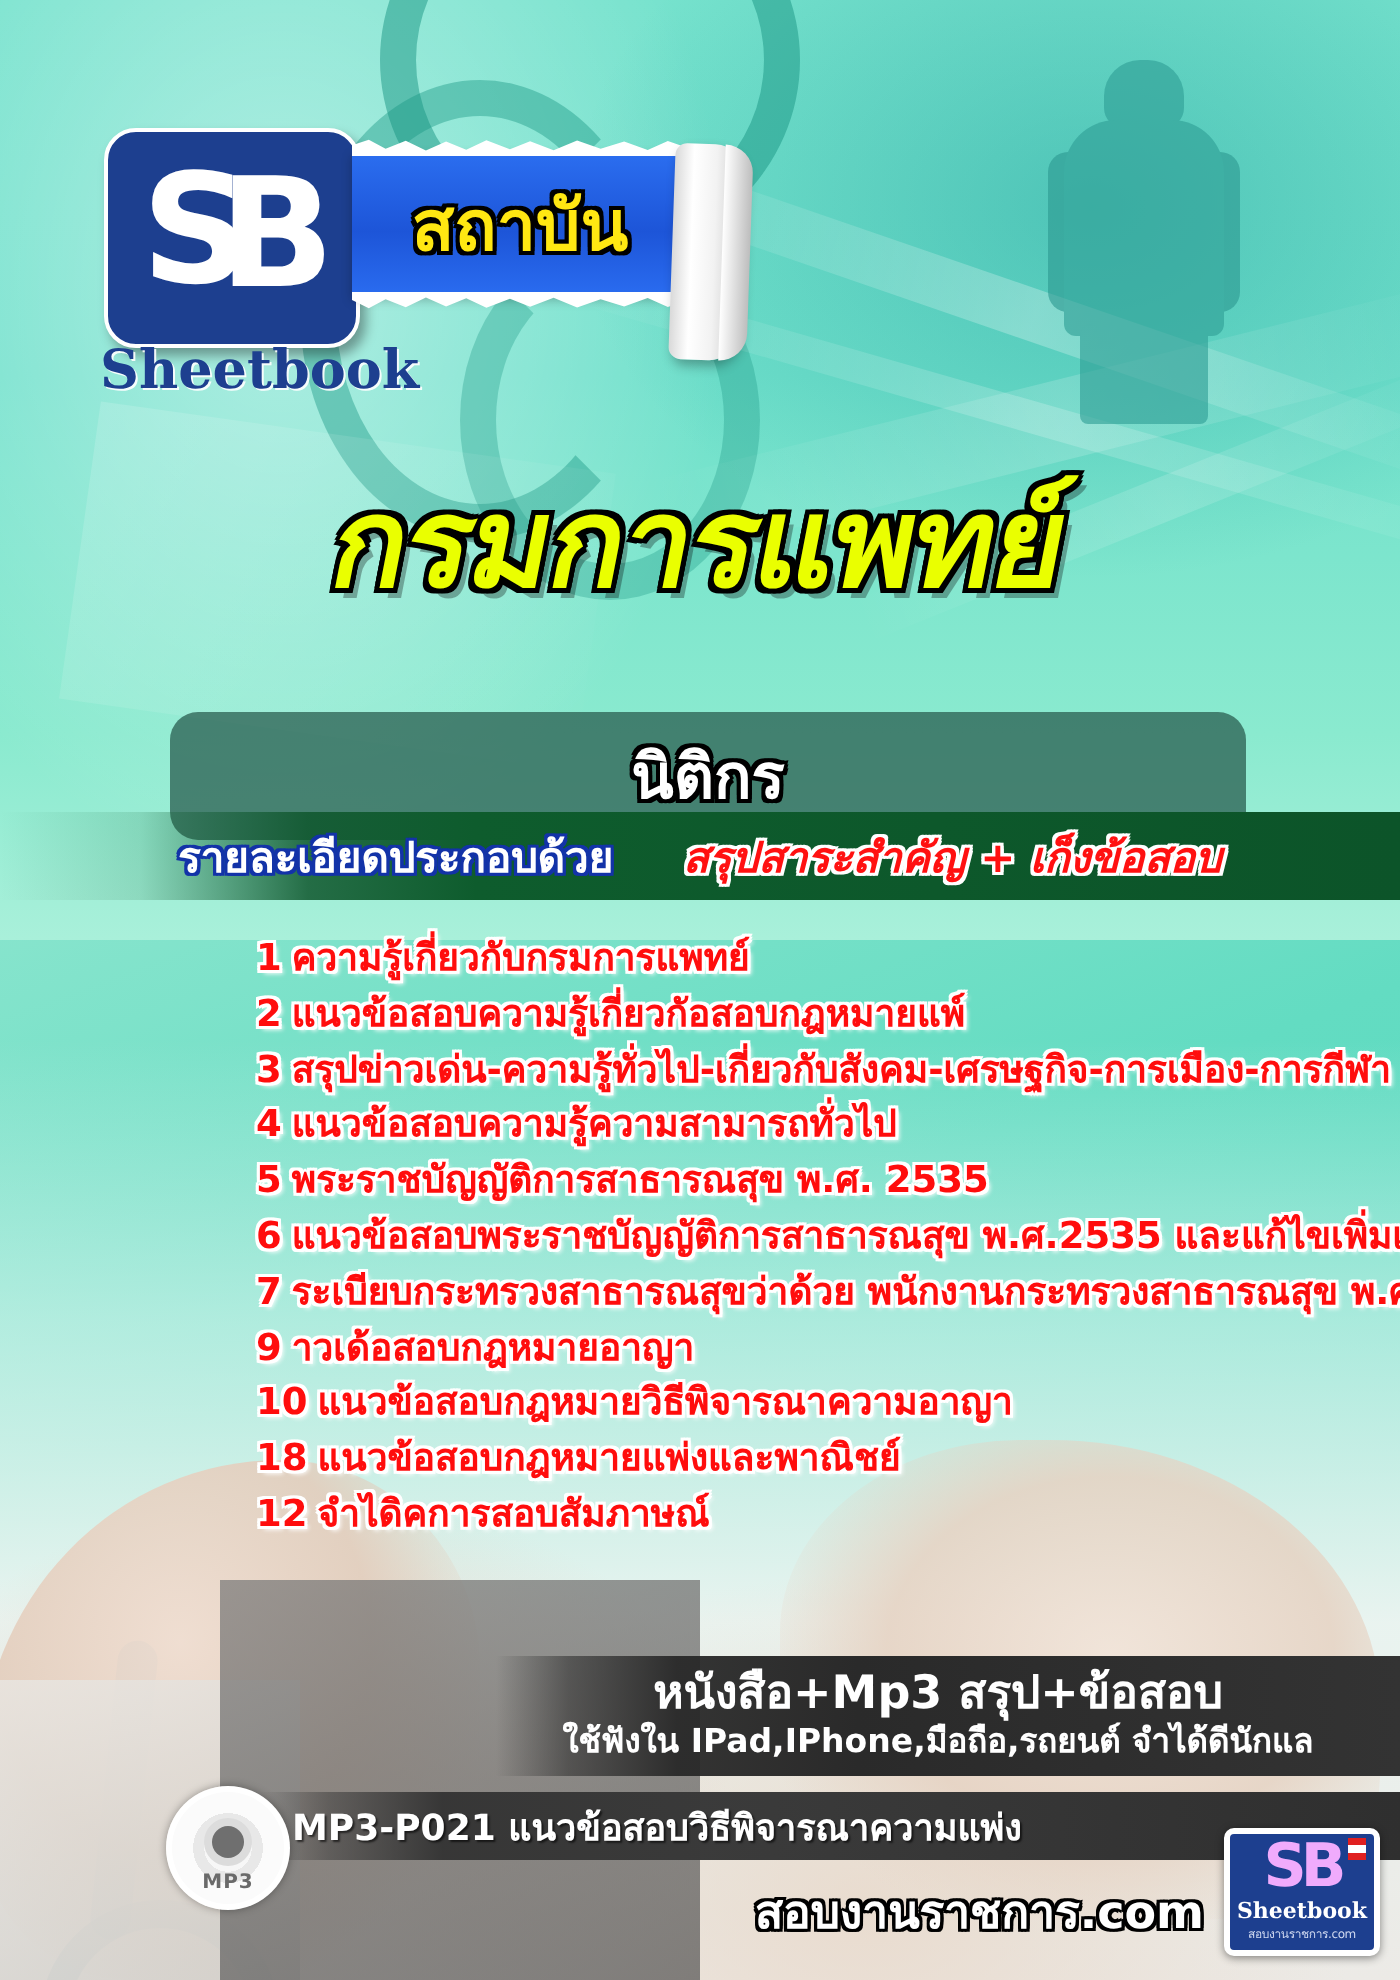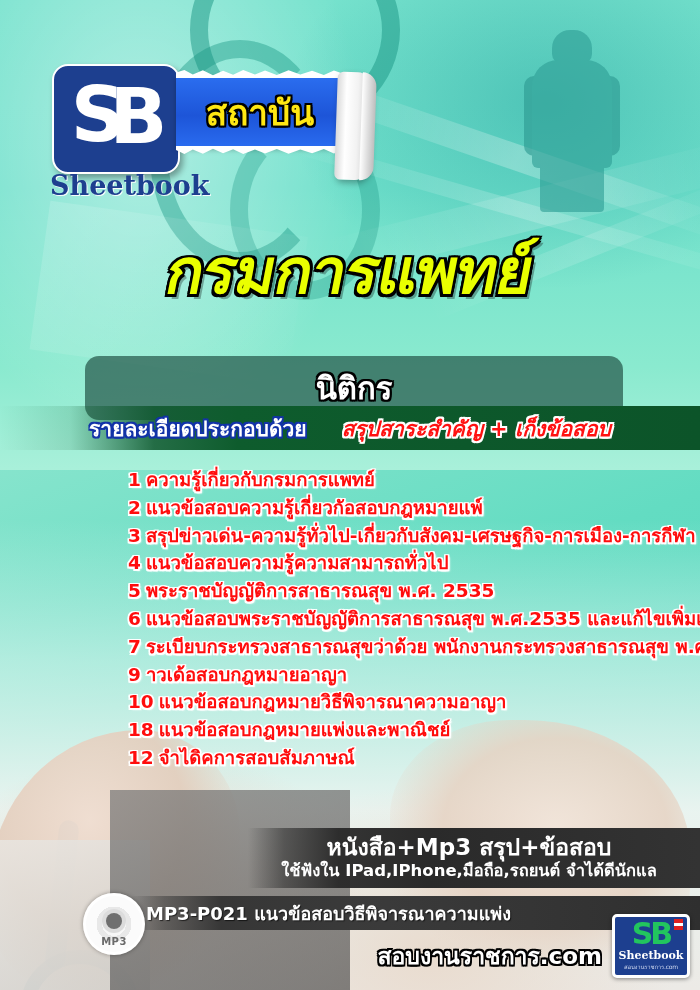--- a/index.html
+++ b/index.html
@@ -241,21 +241,21 @@
   }
 
   
   .corner-logo{
     position:absolute; right:10px; bottom:12px; width:78px; height:64px;
     background:#1d3f8f; border:3px solid #ffffff; border-radius:5px;
     box-shadow:0 1px 4px rgba(0,0,0,.45);
     display:flex; flex-direction:column; align-items:center; justify-content:center;
   }
   .corner-logo .cl-sb{
-    color:#22c55e; font-weight:bold; font-size:30px; line-height:.95; letter-spacing:-3px;
+    color:#f0abfc; font-weight:bold; font-size:30px; line-height:.95; letter-spacing:-3px;
   }
   .corner-logo .cl-name{
     color:#fff; font-weight:bold; font-size:11px; margin-top:1px;
     font-family:"DejaVu Serif","Liberation Serif",serif;
   }
   .corner-logo .cl-url{
     color:#cfd8f0; font-size:6px; letter-spacing:-.2px; margin-top:0px;
   }
   .corner-logo .flag{
     position:absolute; right:4px; top:2px; width:9px; height:11px;

